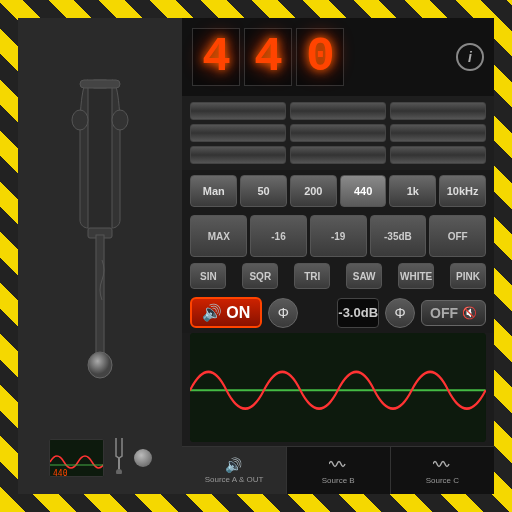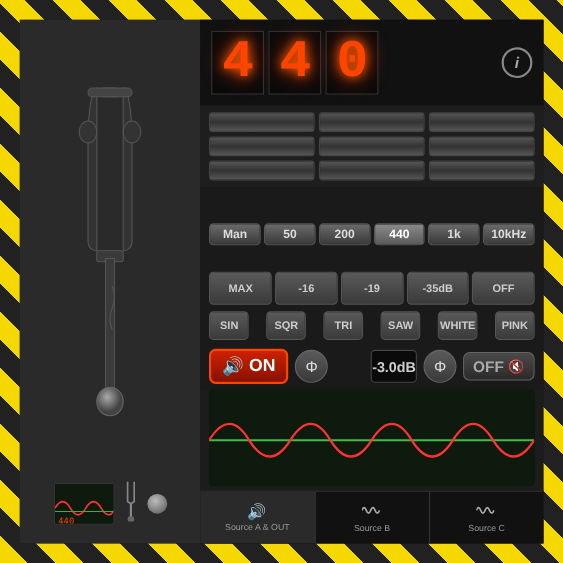--- a/index.html
+++ b/index.html
@@ -153,61 +153,59 @@
     
     .freq-buttons {
       display: flex;
       gap: 3px;
       padding: 5px 8px;
       background: #1a1a1a;
     }
 
     .freq-btn {
       flex: 1;
-      height: 20px;
+      height: 32px;
       background: linear-gradient(to bottom, #6a6a6a, #3a3a3a);
       border: 1px solid #555;
       border-radius: 4px;
       color: #ddd;
       font-size: 11px;
       font-weight: bold;
       cursor: pointer;
       display: flex;
       align-items: center;
       justify-content: center;
-      margin-top: 28px;
     }
 
     .freq-btn.active {
       background: linear-gradient(to bottom, #8a8a8a, #5a5a5a);
       color: #fff;
     }
 
     
     .level-buttons {
       display: flex;
       gap: 3px;
       padding: 3px 8px;
       background: #1a1a1a;
     }
 
     .level-btn {
       flex: 1;
-      height: 30px;
+      height: 42px;
       background: linear-gradient(to bottom, #5a5a5a, #3a3a3a);
       border: 1px solid #555;
       border-radius: 4px;
       color: #ccc;
       font-size: 10px;
       font-weight: bold;
       cursor: pointer;
       display: flex;
       align-items: center;
       justify-content: center;
-      margin-top: 16px;
     }
 
     
     .wave-buttons {
       display: flex;
       gap: 16px;
       padding: 3px 8px;
       background: #1a1a1a;
     }
 

